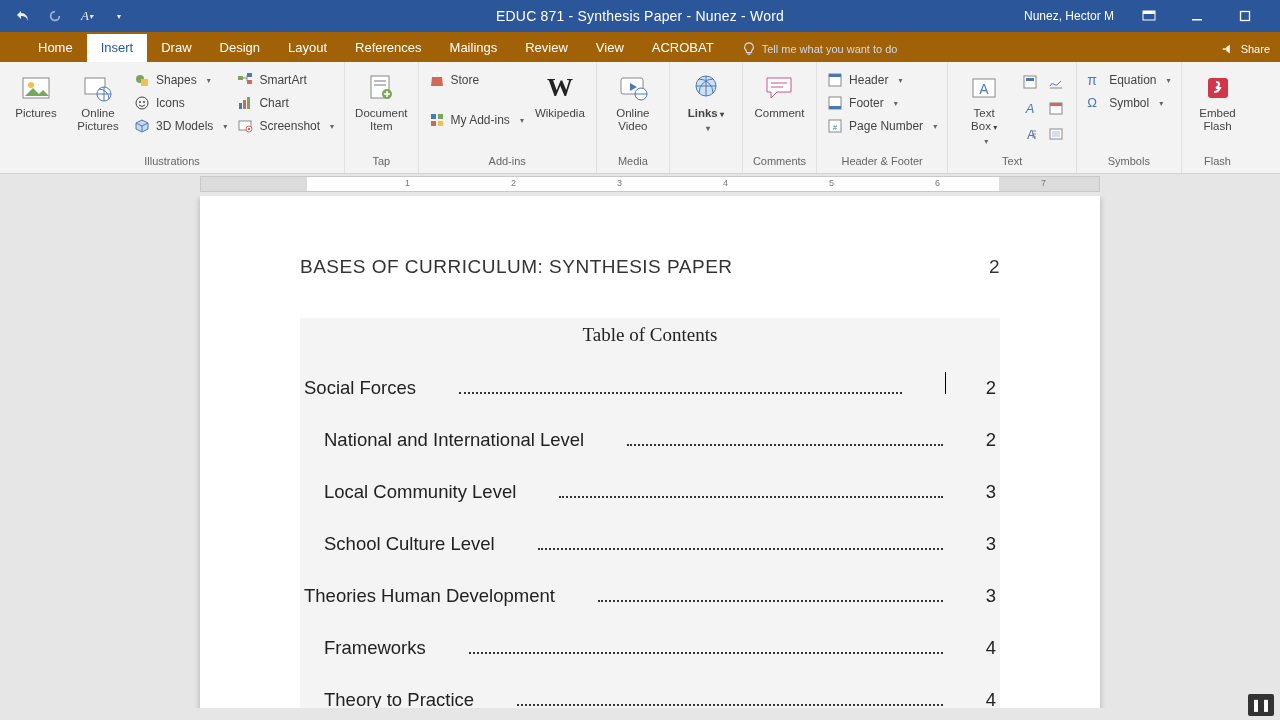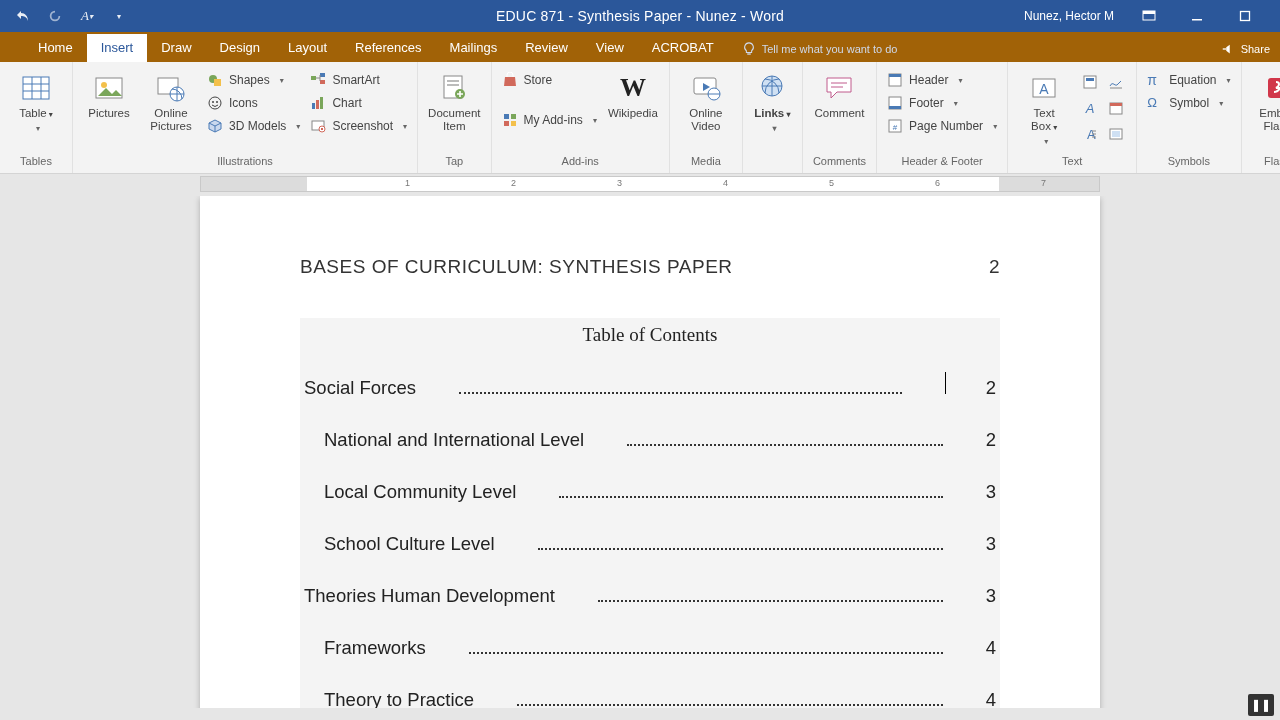--- a/index.html
+++ b/index.html
@@ -127,34 +127,20 @@
     <svg width="14" height="14" viewBox="0 0 16 16">
         <path d="M10 3 6 6v4l4 3V3z" fill="#fff"></path>
         <path d="M6 8H2" stroke="#fff" stroke-width="1.5"></path>
       </svg>
     <span>Share</span>
   </div>
 </div>
 
 <div class="ribbon">
 
-  <div class="group">
-    <div class="body">
-      <div class="bigbtn dd">
-        <span class="ic">
-          <svg width="32" height="32" viewBox="0 0 32 32">
-              <rect x="3" y="5" width="26" height="22" fill="#fff" stroke="#4a7ab5"></rect>
-              <path d="M3 12h26M3 19h26M12 5v22M21 5v22" stroke="#4a7ab5"></path>
-            </svg>
-        </span>
-        <span class="txt">Table</span>
-      </div>
-    </div>
-    <div class="label">Tables</div>
-  </div>
 
   <div class="group">
     <div class="body">
       <div class="bigbtn">
         <span class="ic">
           <svg width="32" height="32" viewBox="0 0 32 32">
               <rect x="3" y="6" width="26" height="20" fill="#fff" stroke="#888"></rect>
               <circle cx="11" cy="13" r="3" fill="#f3c04b"></circle>
               <path d="M5 24l8-8 6 6 4-4 6 6H5z" fill="#7aa65a"></path>
             </svg>

